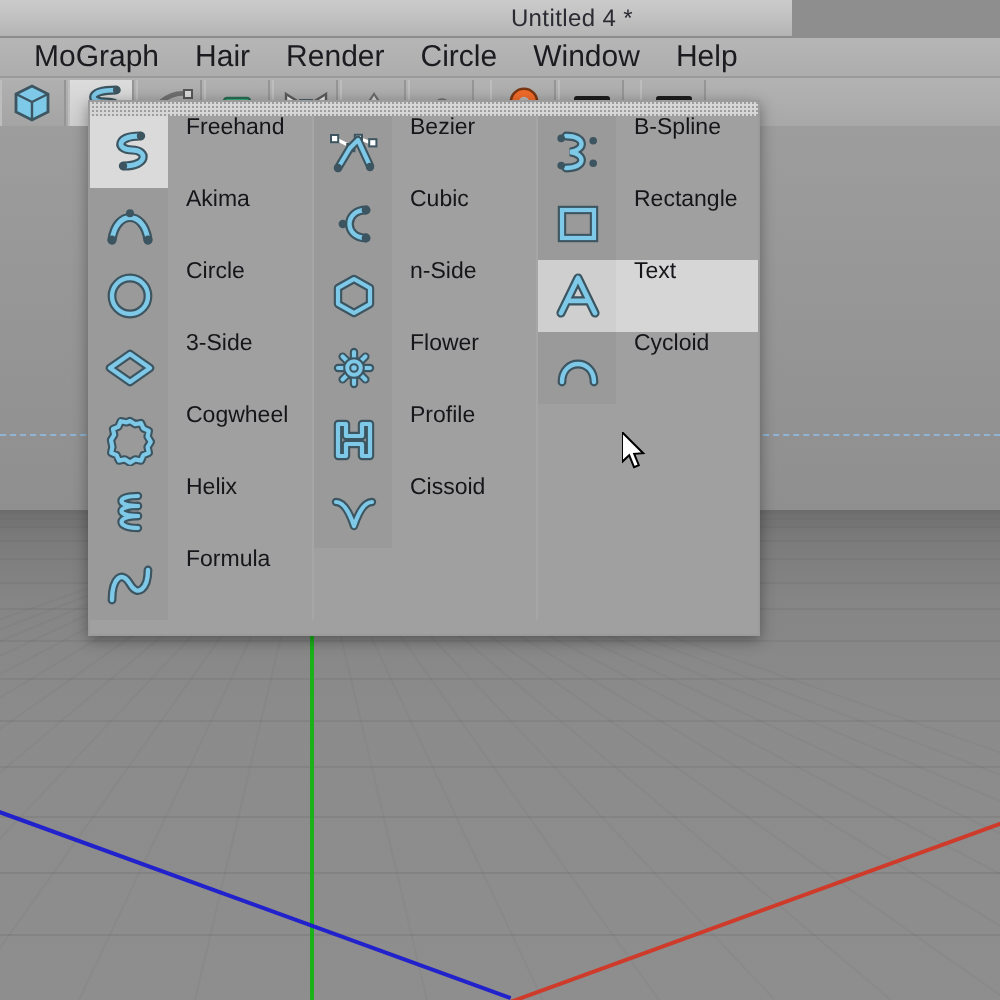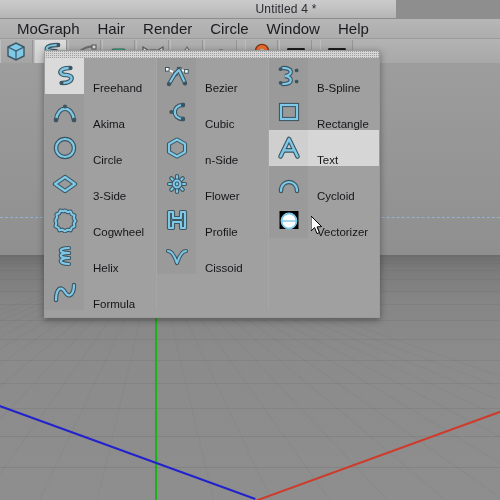--- a/index.html
+++ b/index.html
@@ -98,21 +98,21 @@
       repeating-linear-gradient(90deg, #d6d6d6 0 1px, transparent 1px 2px),
       repeating-linear-gradient(0deg, #d6d6d6 0 1px, transparent 1px 2px);
     background-size:2px 2px;
     background-color:#9d9d9d;
     border-bottom:1px solid #8f8f8f;
   }
   .cols{position:absolute;left:0;top:7px;display:flex;}
   .col{width:111px;display:flex;flex-direction:column;}
   .col + .col{border-left:1px solid #a6a6a6;}
   .row{
-    height:36px;display:flex;align-items:flex-end;
+    height:36px;display:flex;align-items:flex-start;
     background:#a0a0a0;position:relative;
   }
   .row.hl{background:#d6d6d6;}
   .icn{
     width:39px;height:36px;flex:0 0 39px;
     display:flex;align-items:center;justify-content:center;
     background:#9a9a9a;
   }
   .row.hl .icn{background:#cfcfcf;}
   .lbl{
@@ -475,32 +475,20 @@
           </div>
           <div class="row">
             <div class="icn">
               <svg width="26" height="26" viewBox="0 0 26 26">
                 <path d="M5 20 C5 8,21 8,21 20" fill="none" stroke="#3c5560" stroke-width="4.4" stroke-linecap="round"></path>
                 <path d="M5 20 C5 8,21 8,21 20" fill="none" stroke="#7ec8e8" stroke-width="2.2" stroke-linecap="round"></path>
               </svg>
             </div>
             <div class="lbl">Cycloid</div>
           </div>
-          <div class="row">
-            <div class="icn">
-              <svg width="26" height="26" viewBox="0 0 26 26">
-                <rect x="3.5" y="4" width="19" height="18" fill="#000000"></rect>
-                <path d="M13 6.5 a7.5 7.5 0 0 1 0 15 a7.5 7.5 0 0 1 0 -15 z" fill="#ffffff"></path>
-                <path d="M5.6 14 a7.5 7.5 0 0 0 14.8 0 z" fill="#ffffff"></path>
-                <circle cx="13" cy="14" r="7.5" fill="none" stroke="#7ec8e8" stroke-width="1.8"></circle>
-                <path d="M5.6 14 h14.8" stroke="#7ec8e8" stroke-width="1.4"></path>
-              </svg>
-            </div>
-            <div class="lbl">Vectorizer</div>
-          </div>
         </div>
       </div>
   </div>
 
   <div class="cursor">
     <svg width="13" height="19" viewBox="0 0 13 19">
       <polygon points="0,0 0,15 3.6,11.6 6,17.6 8.4,16.6 6.1,10.9 10.6,10.6" fill="#ffffff" stroke="#000000" stroke-width="1"></polygon>
     </svg>
   </div>
 

